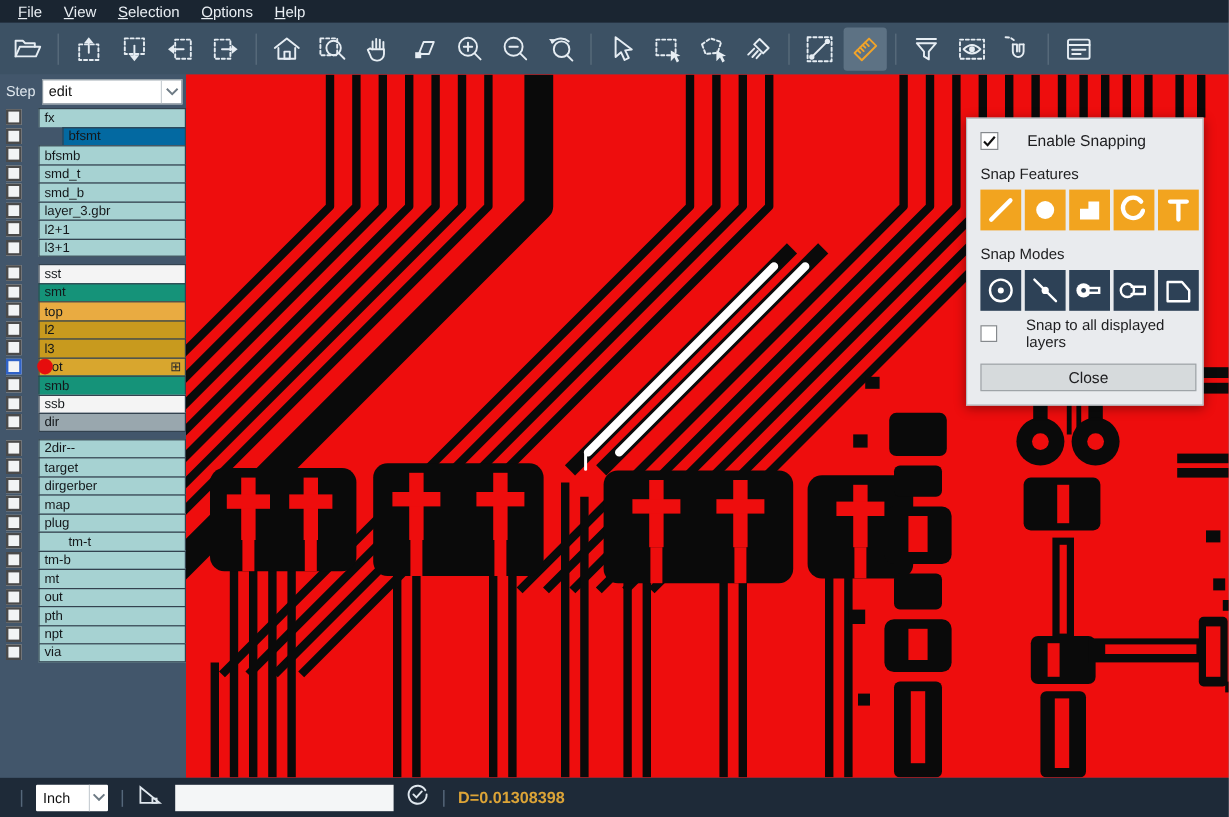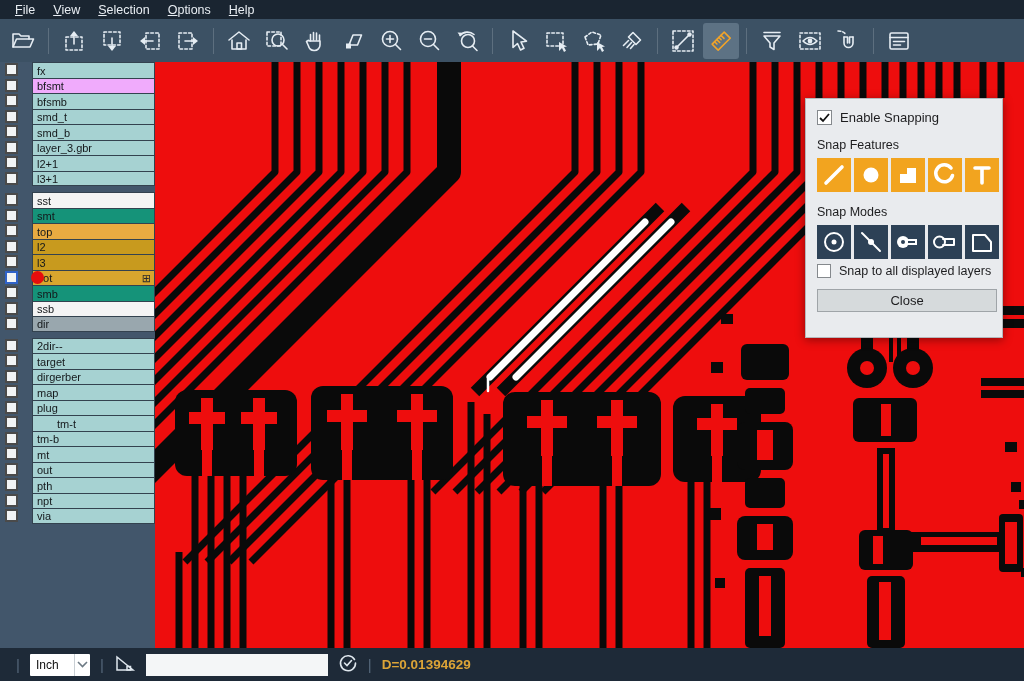--- a/index.html
+++ b/index.html
@@ -46,21 +46,21 @@
   
   .canvas { flex:1; position:relative; background:#ee0d0d; overflow:hidden; }
   .canvas svg.art { position:absolute; left:0; top:0; }
 
   
   .dialog { position:absolute; left:650px; top:36px; width:198px; height:240px; background:#e9ebee; border:1px solid #b4b8bc; box-shadow:0 2px 9px rgba(0,0,0,.4); z-index:5; }
   .dlg-title { height:27px; display:flex; align-items:center; padding-left:12px; position:relative; }
   .dlg-title span { font-size:13px; color:#1d1d1f; }
   .dlg-close { position:absolute; right:5px; top:5px; width:21px; height:17px; background:#d25454; border-radius:2px; color:#fff; font-size:10.5px; font-weight:bold; display:flex; align-items:center; justify-content:center; line-height:1; }
   .dlg-body { padding:6px 7px 0 11px; }
-  .cbrow { display:flex; align-items:center; gap:8px; margin-top:5px; }
+  .cbrow { display:flex; align-items:center; gap:24px; margin-top:5px; }
   .cbox { width:15px; height:15px; background:#fff; border:1px solid #85898d; display:flex; align-items:center; justify-content:center; flex:0 0 auto; }
   .cbrow span { font-size:13px; color:#1d1d1f; }
   .dlg-sub { font-size:12.5px; color:#1d1d1f; margin-top:13px; }
   .iconrow { display:flex; gap:3px; margin-top:6px; }
   .fbtn { width:34px; height:34px; background:#f2a41f; display:flex; align-items:center; justify-content:center; }
   .mbtn { width:34px; height:34px; background:#2d4156; display:flex; align-items:center; justify-content:center; }
   .fbtn svg,.mbtn svg { stroke:#fff; fill:none; stroke-linecap:round; stroke-linejoin:round; }
   .snapall span { font-size:12.5px; }
   .dlg-closebtn { margin:11px 0 0 0; width:180px; height:23px; background:#d6dadc; border:1px solid #9fa4a8; font-size:13px; color:#1d1d1f; display:flex; align-items:center; justify-content:center; font-family:"Liberation Sans",sans-serif; }
 
@@ -255,30 +255,41 @@
         <svg width="26" height="26" viewBox="0 0 26 26">
           <rect x="4" y="5" width="18" height="16" rx="1.5"></rect>
           <path d="M4 9.5 h18 M7.5 13.5 h11 M7.5 17 h7"></path>
         </svg>
       </div>
   </div>
 
   <div class="body">
 
     <div class="sidebar">
+      <div class="step-row">
+        <span class="step-label">Step</span>
+        <div class="select">
+          <span class="val">edit</span>
+          <span class="chev">
+              <svg width="11" height="7" viewBox="0 0 11 7">
+                <polyline points="1,1 5.5,5.5 10,1" fill="none" stroke="#6d7a84" stroke-width="1.6"></polyline>
+              </svg>
+            </span>
+        </div>
+      </div>
 
       <div class="layers">
         <div class="lgroup">
           <div class="lrow">
               <span class="lcb"></span>
               <span class="lname" style="background: rgb(166, 210, 210);">fx</span>
             </div>
           <div class="lrow">
               <span class="lcb"></span>
-              <span class="lname" style="background: #f0abfc;">bfsmt</span>
+              <span class="lname" style="background: #0369a1; margin-left: 20px;">bfsmt</span>
             </div>
           <div class="lrow">
               <span class="lcb"></span>
               <span class="lname" style="background: rgb(166, 210, 210);">bfsmb</span>
             </div>
           <div class="lrow">
               <span class="lcb"></span>
               <span class="lname" style="background: rgb(166, 210, 210);">smd_t</span>
             </div>
           <div class="lrow">
@@ -613,16 +624,16 @@
     <span class="angle-ic"><svg width="22" height="20" viewBox="0 0 22 20">
           <path d="M3 17 H19 L3 4 Z"></path>
           <rect x="13" y="13.5" width="3.5" height="3.5"></rect>
         </svg></span>
     <input class="dist-input" value="" style="">
     <span class="circ-ic"><svg width="20" height="20" viewBox="0 0 20 20">
           <path d="M16.5 6.5 A 7.5 7.5 0 1 0 17.5 10"></path>
           <path d="M6.5 10 l2.5 2.5 4.5-5"></path>
         </svg></span>
     <span class="ssep">|</span>
-    <span class="dist-text">D=0.01394629</span>
+    <span class="dist-text">D=0.01308398</span>
   </div>
 
 </div>
 
 </body></html>

